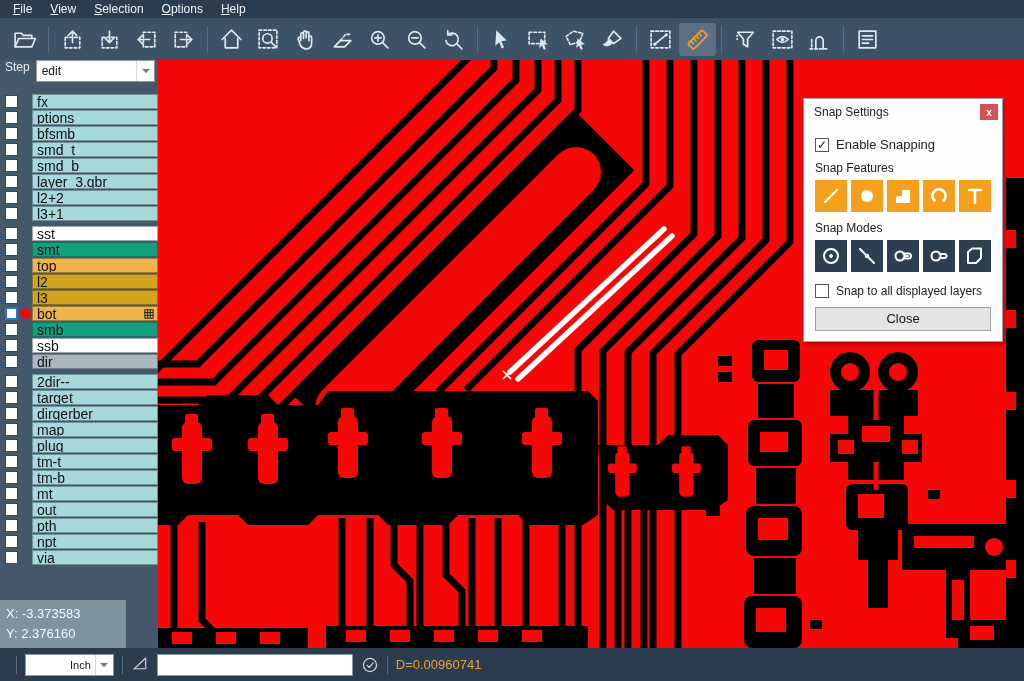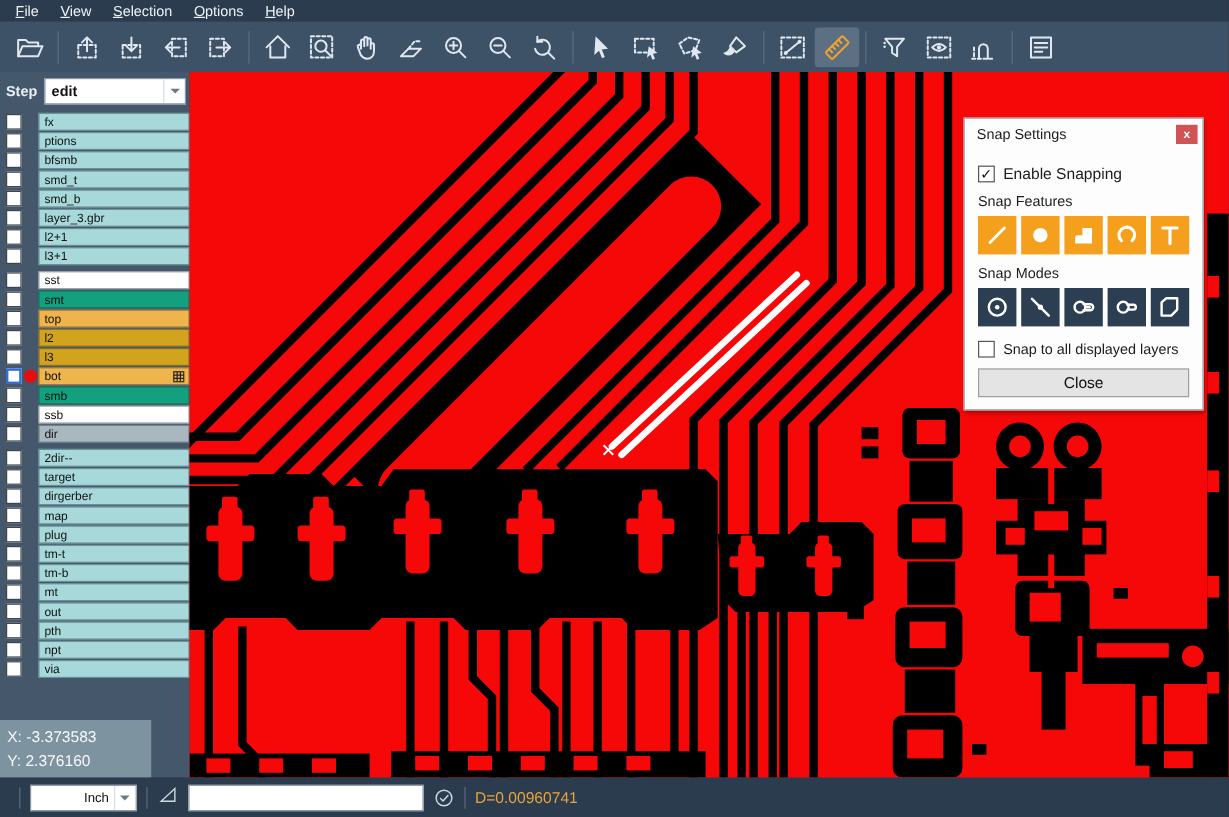--- a/index.html
+++ b/index.html
@@ -22,37 +22,37 @@
   .tbtn svg { width:25px; height:25px; stroke:#dfe8f0; stroke-width:1.6; fill:none;
               stroke-linecap:round; stroke-linejoin:round; }
   .tbtn svg .dsh { stroke-dasharray:2.5 2; }
   .tbtn svg .fil { fill:#dfe8f0; stroke:none; }
   .tbtn svg .org { stroke:#f0a22c; }
   .tsep { width:1px; height:27px; background:#5a6d80; margin:0 5px; flex:0 0 auto; }
 
   
   #sidebar { position:absolute; left:0; top:60px; width:158px; height:588px;
              background:#45586b; }
-  #steprow { height:31px; display:flex; align-items:center; padding:0 3px 0 5px;font-weight:bold; }
+  #steprow { height:31px; display:flex; padding:0 3px 0 5px; }
   #steplabel { color:#e9eff5; font-size:12px; margin-right:6px; }
   #stepcombo { flex:1; height:22px; background:#fff; border:1px solid #8b99a5;
                display:flex; align-items:center; }
   #stepvalue { flex:1; font-size:12px; color:#111; padding-left:5px; }
   .chev { width:18px; height:100%; border-left:1px solid #d7dde2; display:flex;
           align-items:center; justify-content:center; }
   .chev:after { content:""; border:4px solid transparent; border-top-color:#6b7a87; margin-top:4px; }
   #layerlist { padding-top:3px; }
   .lgroup { margin-bottom:5px; }
   .lrow { position:relative; height:15px; margin-bottom:1px; display:flex; align-items:center; }
   .lchk { width:13px; height:13px; background:#fff; border:1.5px solid #3c4650;
           margin-left:5px; flex:0 0 auto; }
   .lchk.sel { border:2px solid #2f6fd6; }
   .ldot { position:absolute; left:20px; top:2px; width:11px; height:11px; border-radius:50%;
           background:#e80c0c; }
-  .lname { margin-left:14px; flex:1; height:15px; font-size:10px; color:#101010;
+  .lname { margin-left:14px; flex:1; height:15px; font-size:14px; color:#101010;
            padding:1px 3px 0 4px; border:1px solid rgba(40,55,70,.45);
            display:flex; align-items:center; overflow:hidden; white-space:nowrap; }
   .lgrid { margin-left:auto; display:flex; align-items:center; }
   .lgrid svg { width:10px; height:10px; stroke:#222; stroke-width:1.2; fill:none; }
   #xypanel { position:absolute; left:0; bottom:0; width:126px; height:48px;
              background:#7e93a0; color:#f6f9fb; font-size:13px; padding:4px 0 0 6px; }
   #xypanel div { line-height:20px; }
 
   
   #canvas { position:absolute; left:158px; top:60px; width:866px; height:588px; background:var(--cv-bg,#f70808); }
@@ -289,21 +289,21 @@
           <div class="lrow">
             <span class="lchk"></span>
             <span class="lname" style="background: rgb(167, 217, 219);">smd_b</span>
           </div>
           <div class="lrow">
             <span class="lchk"></span>
             <span class="lname" style="background: rgb(167, 217, 219);">layer_3.gbr</span>
           </div>
           <div class="lrow">
             <span class="lchk"></span>
-            <span class="lname" style="background: rgb(167, 217, 219);">l2+1</span>
+            <span class="lname" style="background: rgb(167, 217, 219);">l2+2</span>
           </div>
           <div class="lrow">
             <span class="lchk"></span>
             <span class="lname" style="background: rgb(167, 217, 219);">l3+1</span>
           </div>
         </div>
         <div class="lgroup">
           <div class="lrow">
             <span class="lchk"></span>
             <span class="lname" style="background: rgb(255, 255, 255);">sst</span>

